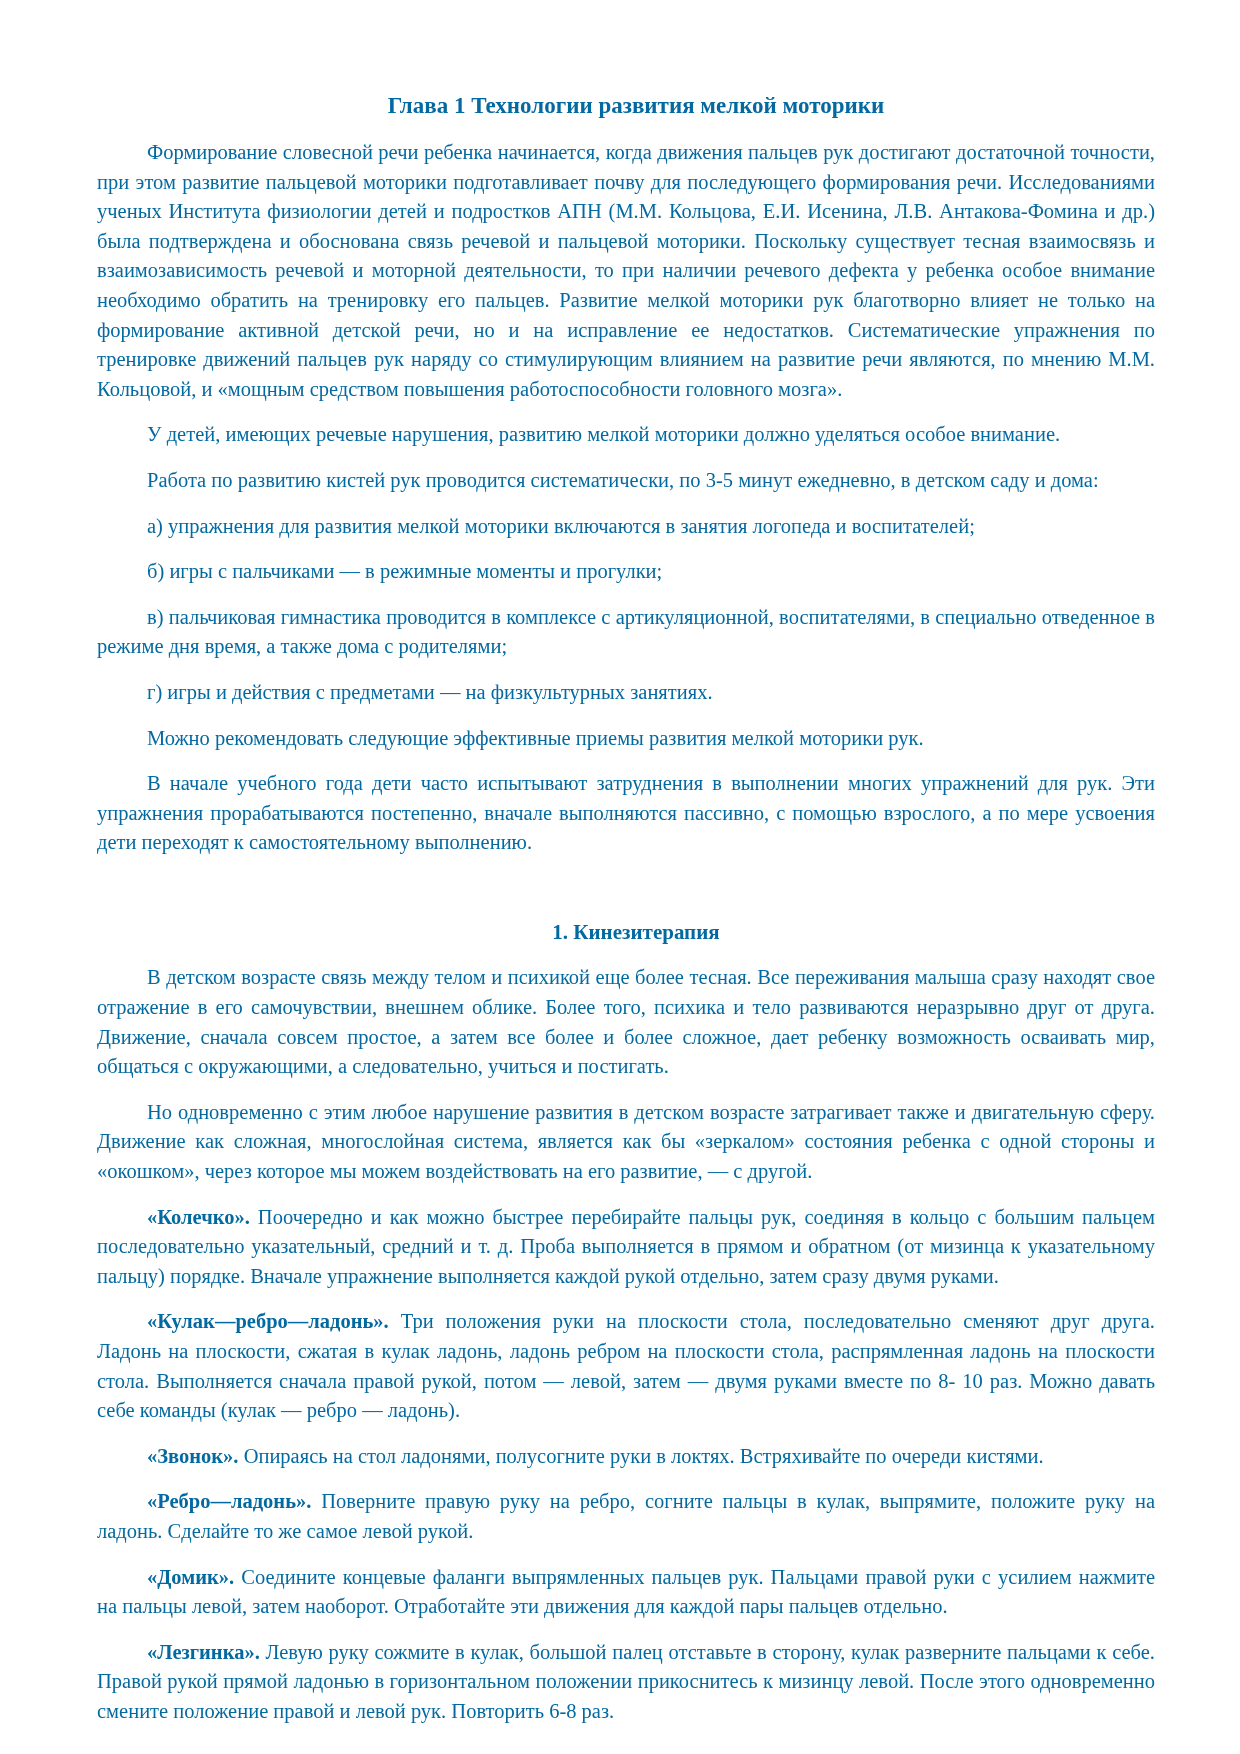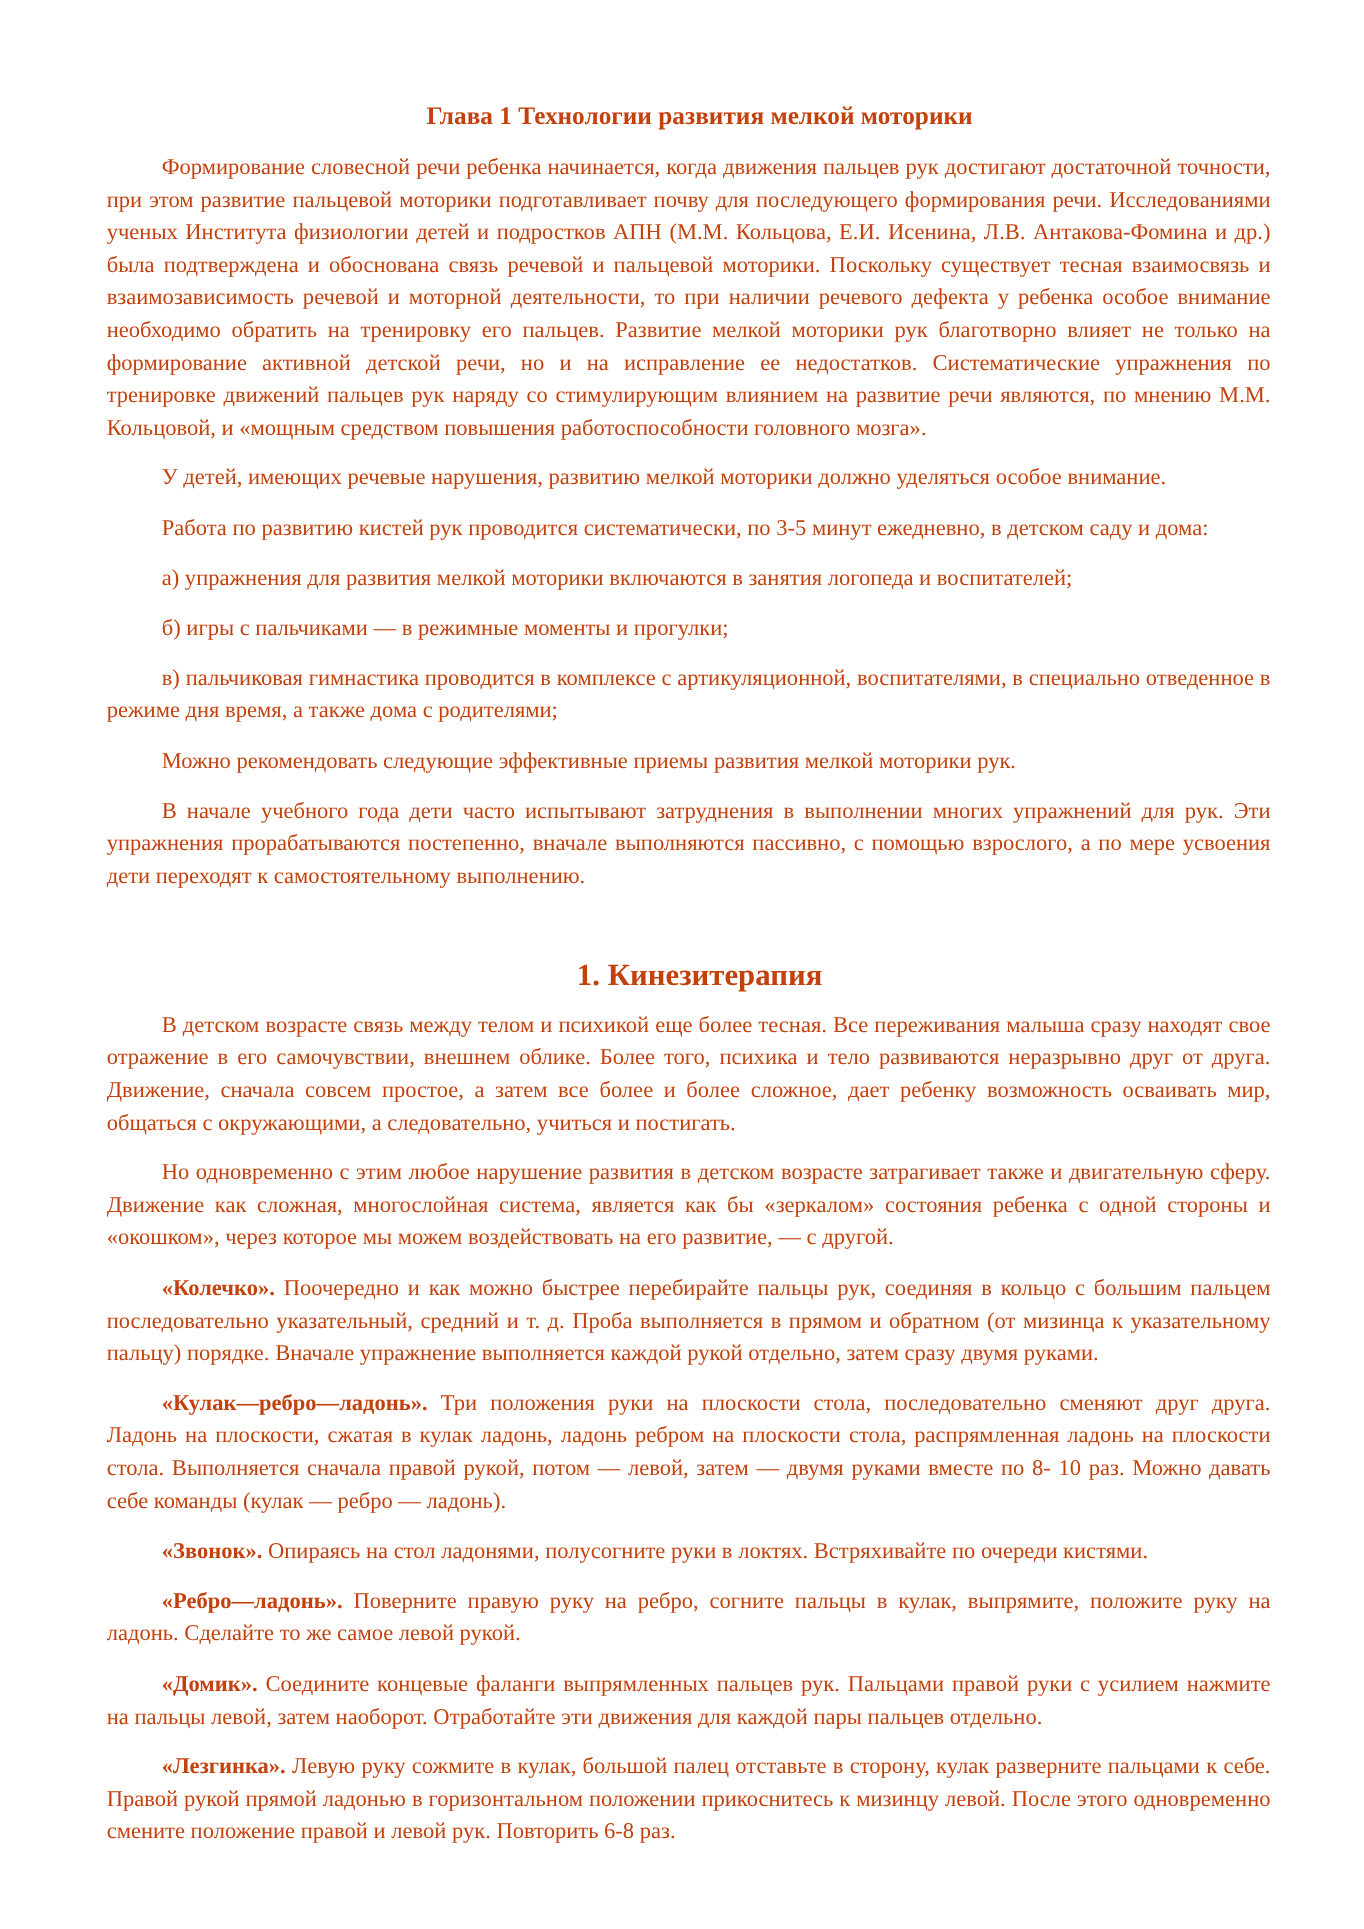--- a/index.html
+++ b/index.html
@@ -5,34 +5,34 @@
   html, body { margin: 0; padding: 0; background: #ffffff; }
   body { width: 1240px; height: 1754px; position: relative; overflow: hidden; }
   .page {
     position: absolute;
     left: 81px;
     top: 90px;
     width: 1090px;
     font-family: "Liberation Serif", serif;
     font-size: 20.5px;
     line-height: 29.6px;
-    color: #c2410c;
+    color: #0369a1;
   }
   .title {
     text-align: center;
     font-weight: bold;
     font-size: 23px;
     line-height: 32px;
     margin: 0;
     padding-left: 20px;
   }
   .section-title {
     text-align: center;
     font-weight: bold;
-    font-size: 28px;
+    font-size: 21px;
     line-height: 29.6px;
     margin: 60px 0 0 0;
     padding-left: 20px;
   }
   p { margin: 16px; text-align: justify; text-indent: 50px; }
   .item { margin: 16px; text-align: justify; text-indent: 50px; }
   b.term { font-weight: bold; }
   i { font-style: italic; }
 </style>
 </head>
@@ -41,20 +41,21 @@
 <div class="page">
   <h1 class="title">Глава 1 Технологии развития мелкой моторики</h1>
 
   <p>Формирование словесной речи ребенка начинается, когда движения пальцев рук достигают достаточной точности, при этом развитие пальцевой моторики подготавливает почву для последующего формирования речи. Исследованиями ученых Института физиологии детей и подростков АПН (М.М. Кольцова, Е.И. Исенина, Л.В. Антакова-Фомина и др.) была подтверждена и обоснована связь речевой и пальцевой моторики. Поскольку существует тесная взаимосвязь и взаимозависимость речевой и моторной деятельности, то при наличии речевого дефекта у ребенка особое внимание необходимо обратить на тренировку его пальцев. Развитие мелкой моторики рук благотворно влияет не только на формирование активной детской речи, но и на исправление ее недостатков. Систематические упражнения по тренировке движений пальцев рук наряду со стимулирующим влиянием на развитие речи являются, по мнению М.М. Кольцовой, и «мощным средством повышения работоспособности головного мозга».</p>
   <p>У детей, имеющих речевые нарушения, развитию мелкой моторики должно уделяться особое внимание.</p>
   <p>Работа по развитию кистей рук проводится систематически, по 3-5 минут ежедневно, в детском саду и дома:</p>
 
   <div class="item">а) упражнения для развития мелкой моторики включаются в занятия логопеда и воспитателей;</div>
   <div class="item">б) игры с пальчиками — в режимные моменты и прогулки;</div>
   <div class="item">в) пальчиковая гимнастика проводится в комплексе с артикуляционной, воспитателями, в специально отведенное в режиме дня время, а также дома с родителями;</div>
+  <div class="item">г) игры и действия с предметами — на физкультурных занятиях.</div>
 
   <p>Можно рекомендовать следующие эффективные приемы развития мелкой моторики рук.</p>
   <p>В начале учебного года дети часто испытывают затруднения в выполнении многих упражнений для рук. Эти упражнения прорабатываются постепенно, вначале выполняются пассивно, с помощью взрослого, а по мере усвоения дети переходят к самостоятельному выполнению.</p>
 
   <h2 class="section-title">1. Кинезитерапия</h2>
 
 
   <p>В детском возрасте связь между телом и психикой еще более тесная. Все переживания малыша сразу находят свое отражение в его самочувствии, внешнем облике. Более того, психика и тело развиваются неразрывно друг от друга. Движение, сначала совсем простое, а затем все более и более сложное, дает ребенку возможность осваивать мир, общаться с окружающими, а следовательно, учиться и постигать.</p>
   <p>Но одновременно с этим любое нарушение развития в детском возрасте затрагивает также и двигательную сферу. Движение как сложная, многослойная система, является как бы «зеркалом» состояния ребенка с одной стороны и «окошком», через которое мы можем воздействовать на его развитие, — с другой.</p>
 

